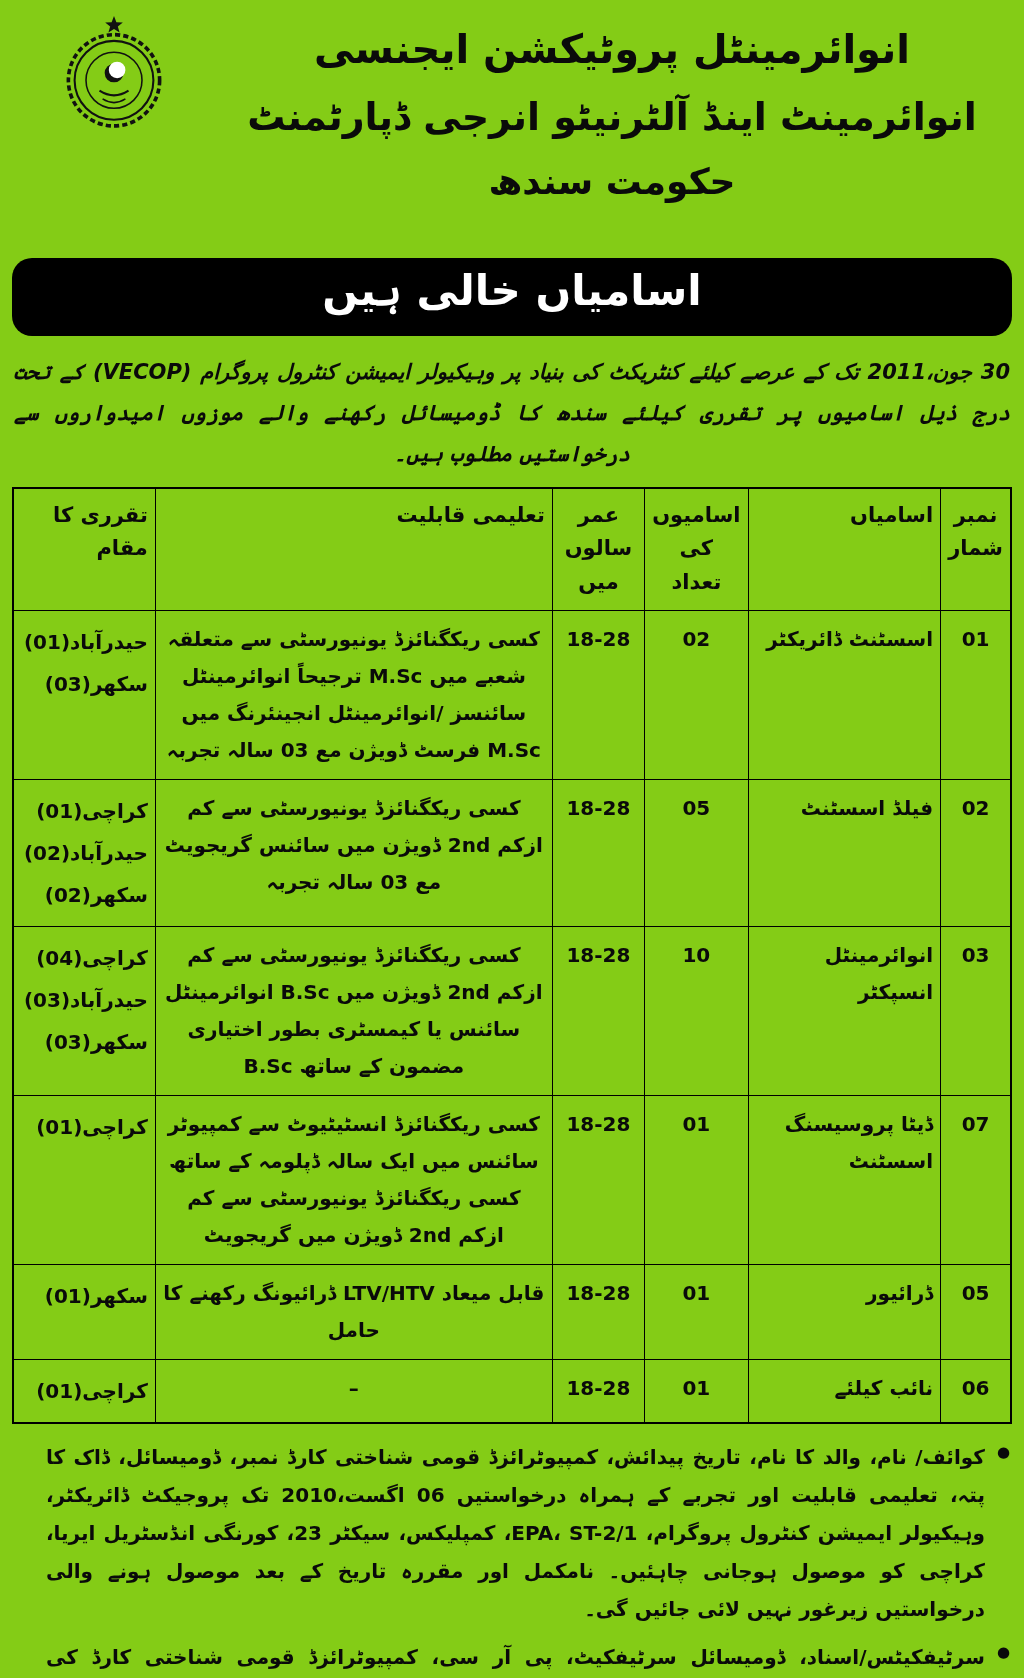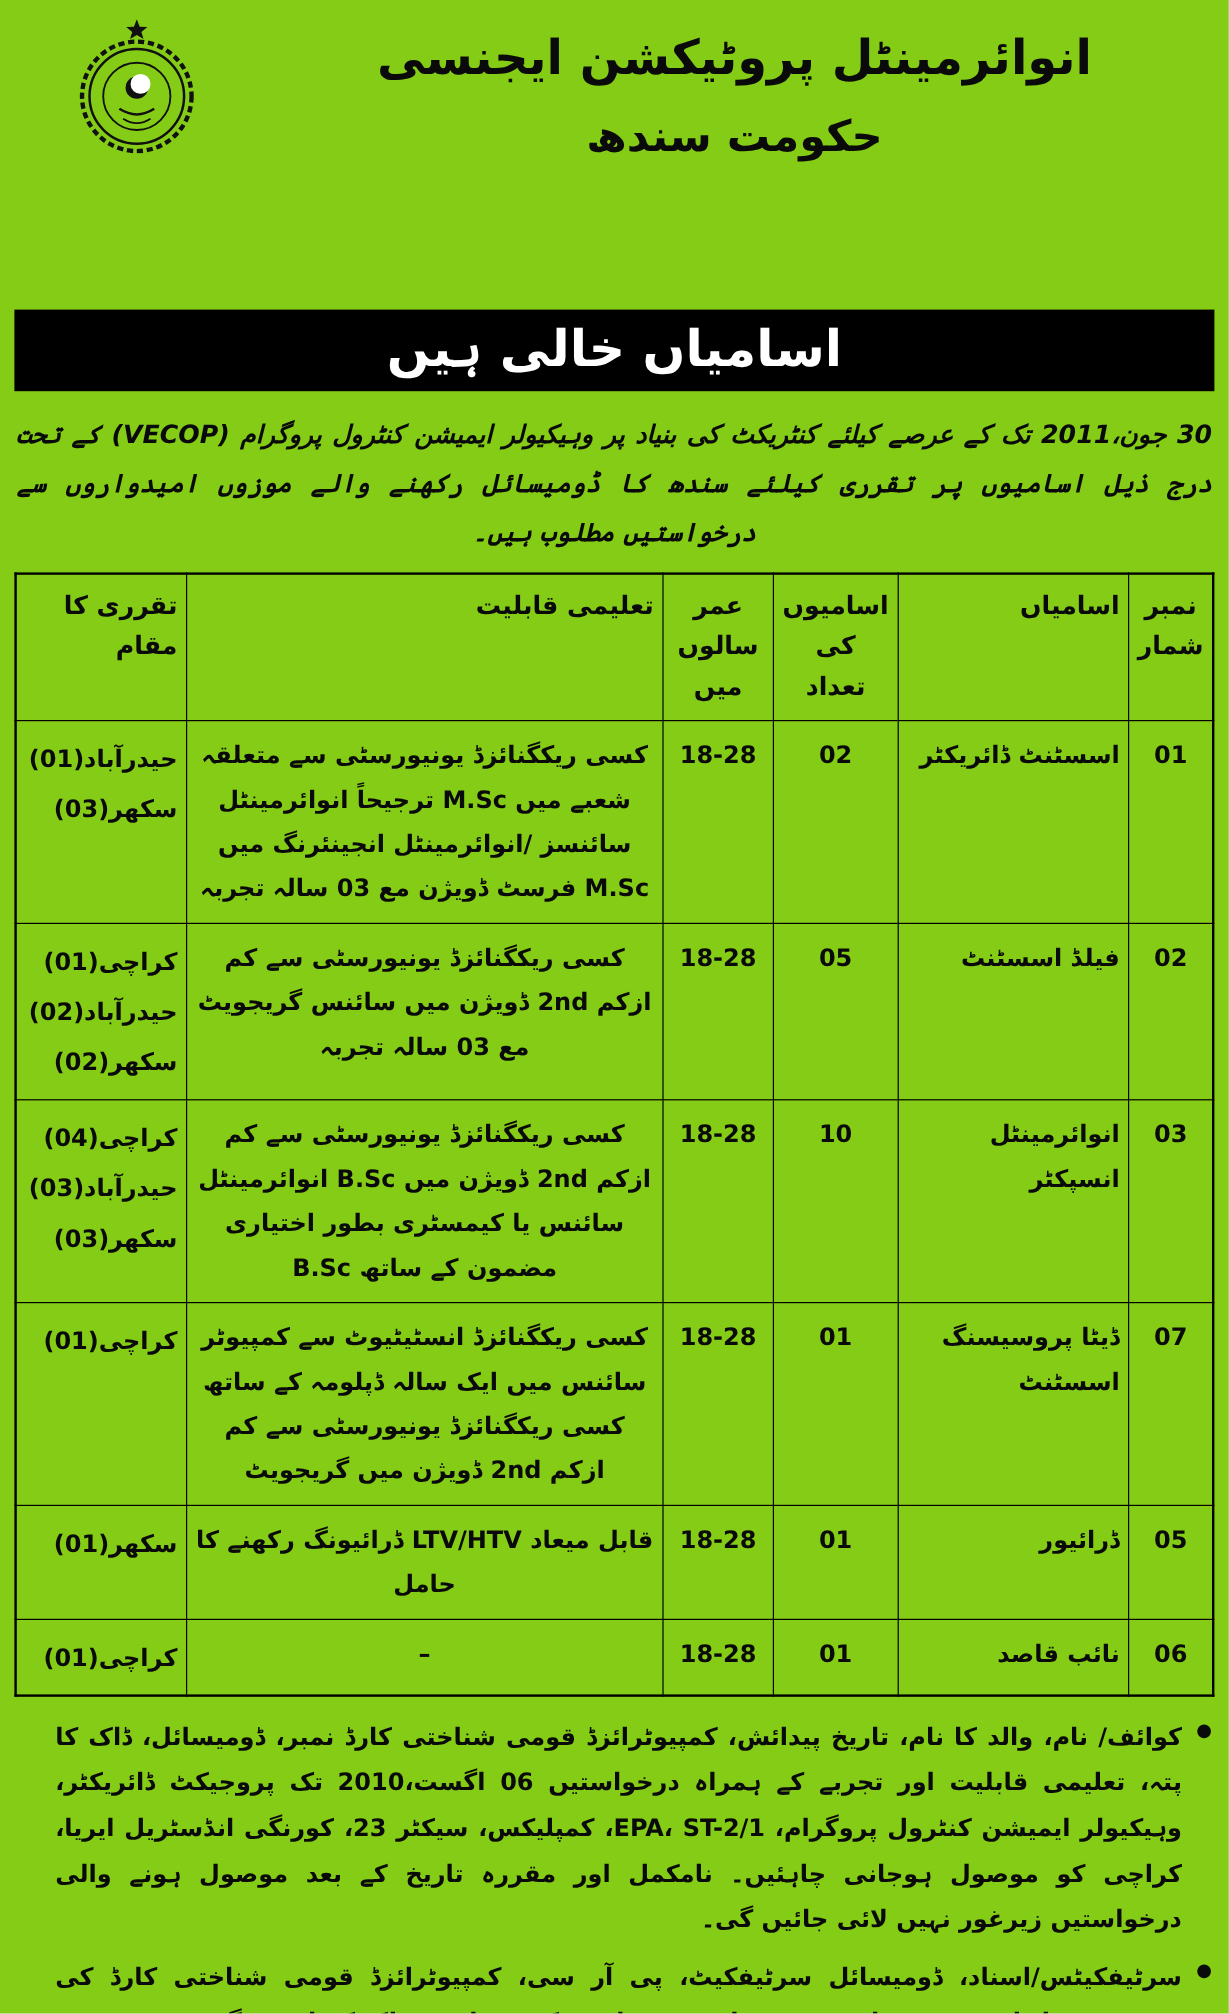--- a/index.html
+++ b/index.html
@@ -15,21 +15,21 @@
   .seal { position:absolute; top:6px; left:52px; width:100px; }
   .masthead-text {
     width:740px; margin:4px auto 0 230px; text-align:center; font-weight:700;
   }
   .m-line1 { font-size:40px; line-height:1.75; }
   .m-line2 { font-size:38px; line-height:1.75; }
   .m-line3 { font-size:36px; line-height:1.7; }
   
   .banner {
     background:#000; color:#fff; text-align:center; font-weight:700;
-    font-size:42px; padding:8px 0 11px 0; margin-top:10px;
+    font-size:42px; padding:8px 0 21px 0; margin-top:10px;border-radius:20px;
   }
   
   .intro {
     margin:16px 2px 12px 2px; font-size:21px; font-weight:700;
     line-height:1.95; text-align:justify; text-align-last:center;font-style:italic;
   }
   
   table.vacancy-table {
     width:100%; border-collapse:collapse; border:2.5px solid #000;
   }
@@ -69,20 +69,21 @@
         <circle cx="48" cy="62" r="38" fill="none" stroke="#111" stroke-width="2"></circle>
         <circle cx="48" cy="62" r="27" fill="none" stroke="#111" stroke-width="1.5"></circle>
         <circle cx="48" cy="55" r="9" fill="#111"></circle>
         <circle cx="51" cy="52" r="8" fill="#fff"></circle>
         <path d="M34 72 q14 9 28 0" stroke="#111" stroke-width="2" fill="none"></path>
         <path d="M37 80 q11 7 22 0" stroke="#111" stroke-width="1.5" fill="none"></path>
       </svg>
     </div>
     <div class="masthead-text">
       <div class="m-line1">انوائرمینٹل پروٹیکشن ایجنسی</div>
+      <div class="m-line2">انوائرمینٹ اینڈ آلٹرنیٹو انرجی ڈپارٹمنٹ</div>
       <div class="m-line3">حکومت سندھ</div>
     </div>
   </header>
 
   <div class="banner">اسامیاں خالی ہیں</div>
 
   <p class="intro">30 جون،2011 تک کے عرصے کیلئے کنٹریکٹ کی بنیاد پر وہیکیولر ایمیشن کنٹرول پروگرام (VECOP) کے تحت درج ذیل اسامیوں پر تقرری کیلئے سندھ کا ڈومیسائل رکھنے والے موزوں امیدواروں سے درخواستیں مطلوب ہیں۔</p>
 
   <table class="vacancy-table">
     <colgroup>
@@ -147,21 +148,21 @@
       <tr>
         <td class="c-serial">05</td>
         <td class="c-pos">ڈرائیور</td>
         <td class="c-count">01</td>
         <td class="c-age">18-28</td>
         <td class="c-qual">قابل میعاد LTV/HTV ڈرائیونگ رکھنے کا حامل</td>
         <td class="c-loc">سکھر(01)</td>
       </tr>
       <tr>
         <td class="c-serial">06</td>
-        <td class="c-pos">نائب قاصد</td>
+        <td class="c-pos">نائب کیلئے</td>
         <td class="c-count">01</td>
         <td class="c-age">18-28</td>
         <td class="c-qual">–</td>
         <td class="c-loc">کراچی(01)</td>
       </tr>
     </tbody>
   </table>
 
   <section class="notes">
     <div class="note">

